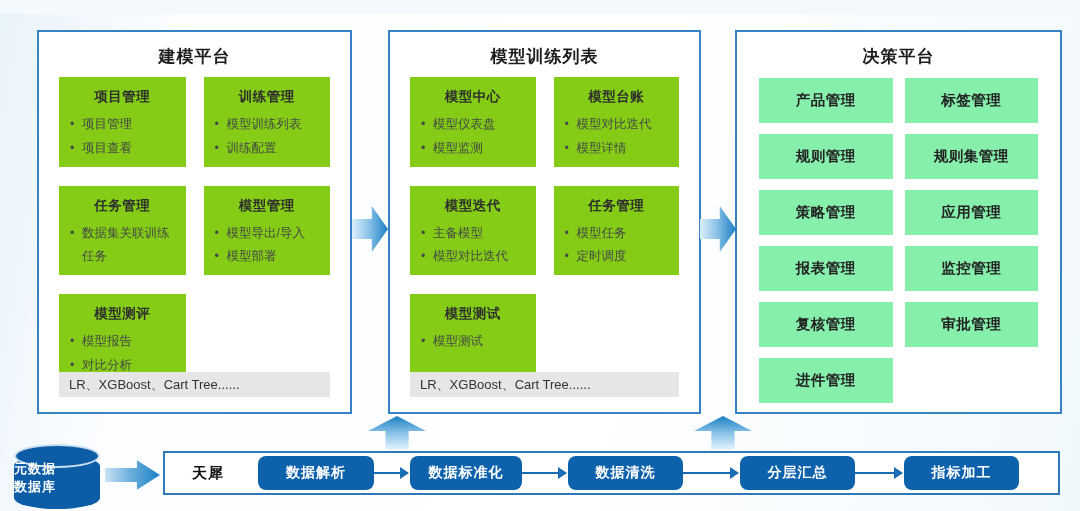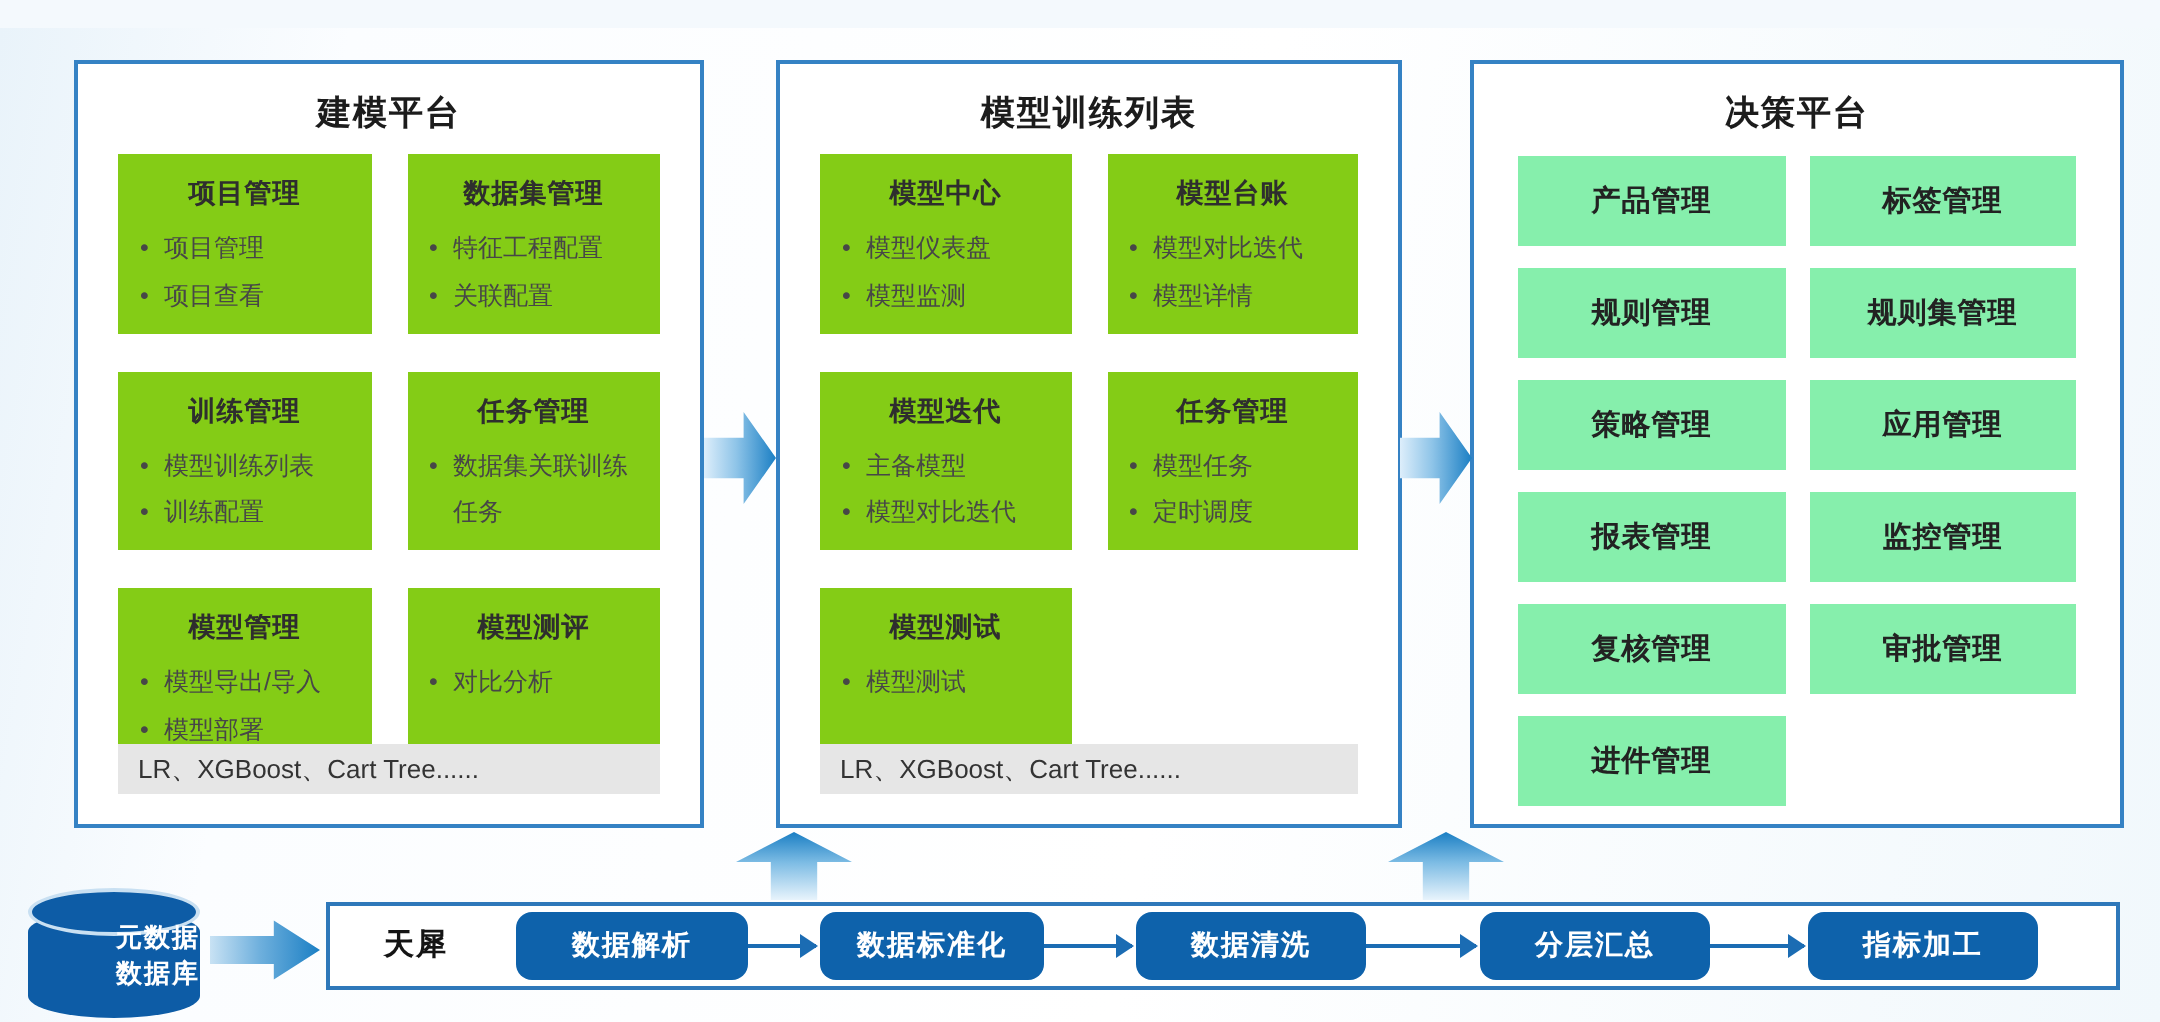--- a/index.html
+++ b/index.html
@@ -115,48 +115,41 @@
   .cyl{position:absolute;left:14px;top:428px;width:86px;height:67px;}
   .cyl-body{
     position:absolute;left:0;top:13px;width:86px;height:54px;
     background:#0d5ca6;border-radius:43px/11px;
   }
   .cyl-top{
     position:absolute;left:0;top:2px;width:86px;height:24px;box-sizing:border-box;
     background:#0d5ca6;border:2.5px solid #c9e0f2;border-radius:50%;
   }
   .cyl-label{
-    position:absolute;left:0;top:18px;width:100%;text-align:right;
+    position:absolute;left:0;top:18px;width:100%;text-align:left;
     color:#ffffff;font-size:13px;font-weight:bold;line-height:18px;letter-spacing:1px;
   }
   .cyl-label span{display:block;}
 </style>
 </head>
 <body>
 
 <div class="stage">
 
   <div class="panel panel-1">
     <div class="panel-title">建模平台</div>
     <div class="cards">
       <div class="card">
         <div class="card-title">项目管理</div>
         <ul>
           <li>项目管理</li>
           <li>项目查看</li>
         </ul>
       </div>
       <div class="card">
-        <div class="card-title">数据集管理</div>
-        <ul>
-          <li>特征工程配置</li>
-          <li>关联配置</li>
-        </ul>
-      </div>
-      <div class="card">
         <div class="card-title">训练管理</div>
         <ul>
           <li>模型训练列表</li>
           <li>训练配置</li>
         </ul>
       </div>
       <div class="card">
         <div class="card-title">任务管理</div>
         <ul>
           <li>数据集关联训练任务</li>
@@ -165,20 +158,21 @@
       <div class="card">
         <div class="card-title">模型管理</div>
         <ul>
           <li>模型导出/导入</li>
           <li>模型部署</li>
         </ul>
       </div>
       <div class="card">
         <div class="card-title">模型测评</div>
         <ul>
+          <li>模型报告</li>
           <li>对比分析</li>
         </ul>
       </div>
     </div>
     <div class="footer-bar">LR、XGBoost、Cart Tree......</div>
   </div>
 
   <div class="panel panel-2">
     <div class="panel-title">模型训练列表</div>
     <div class="cards">

